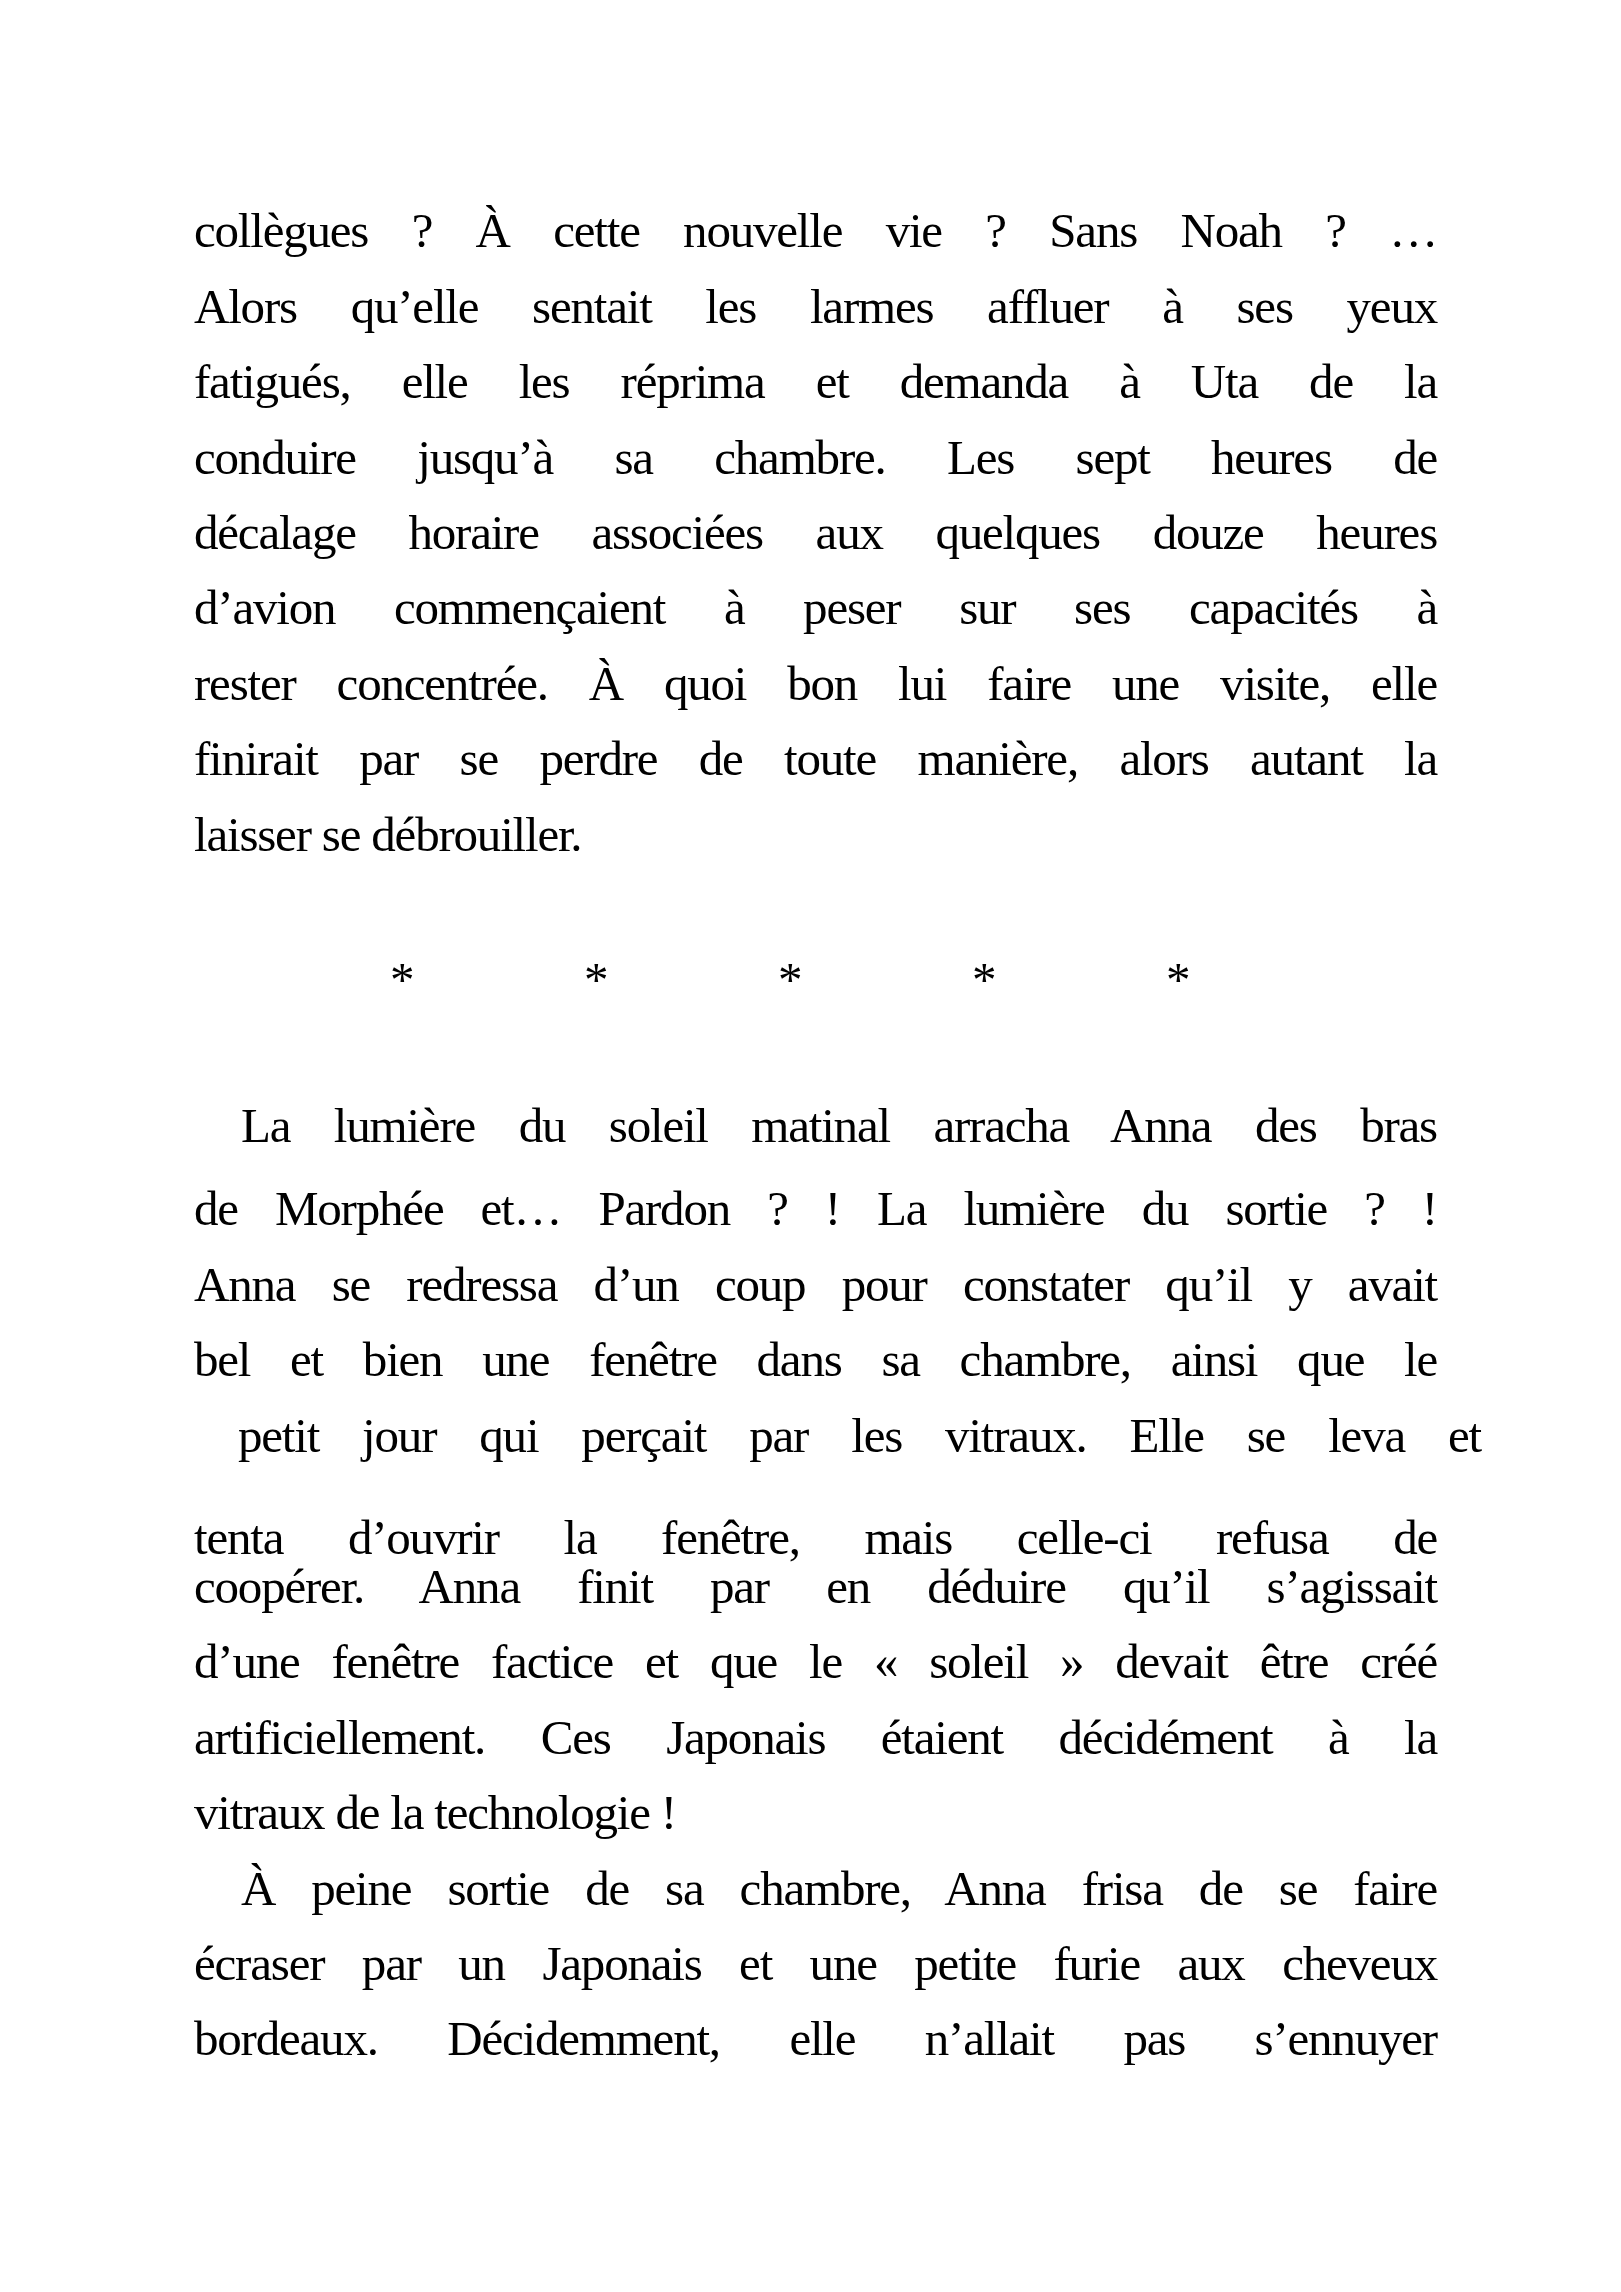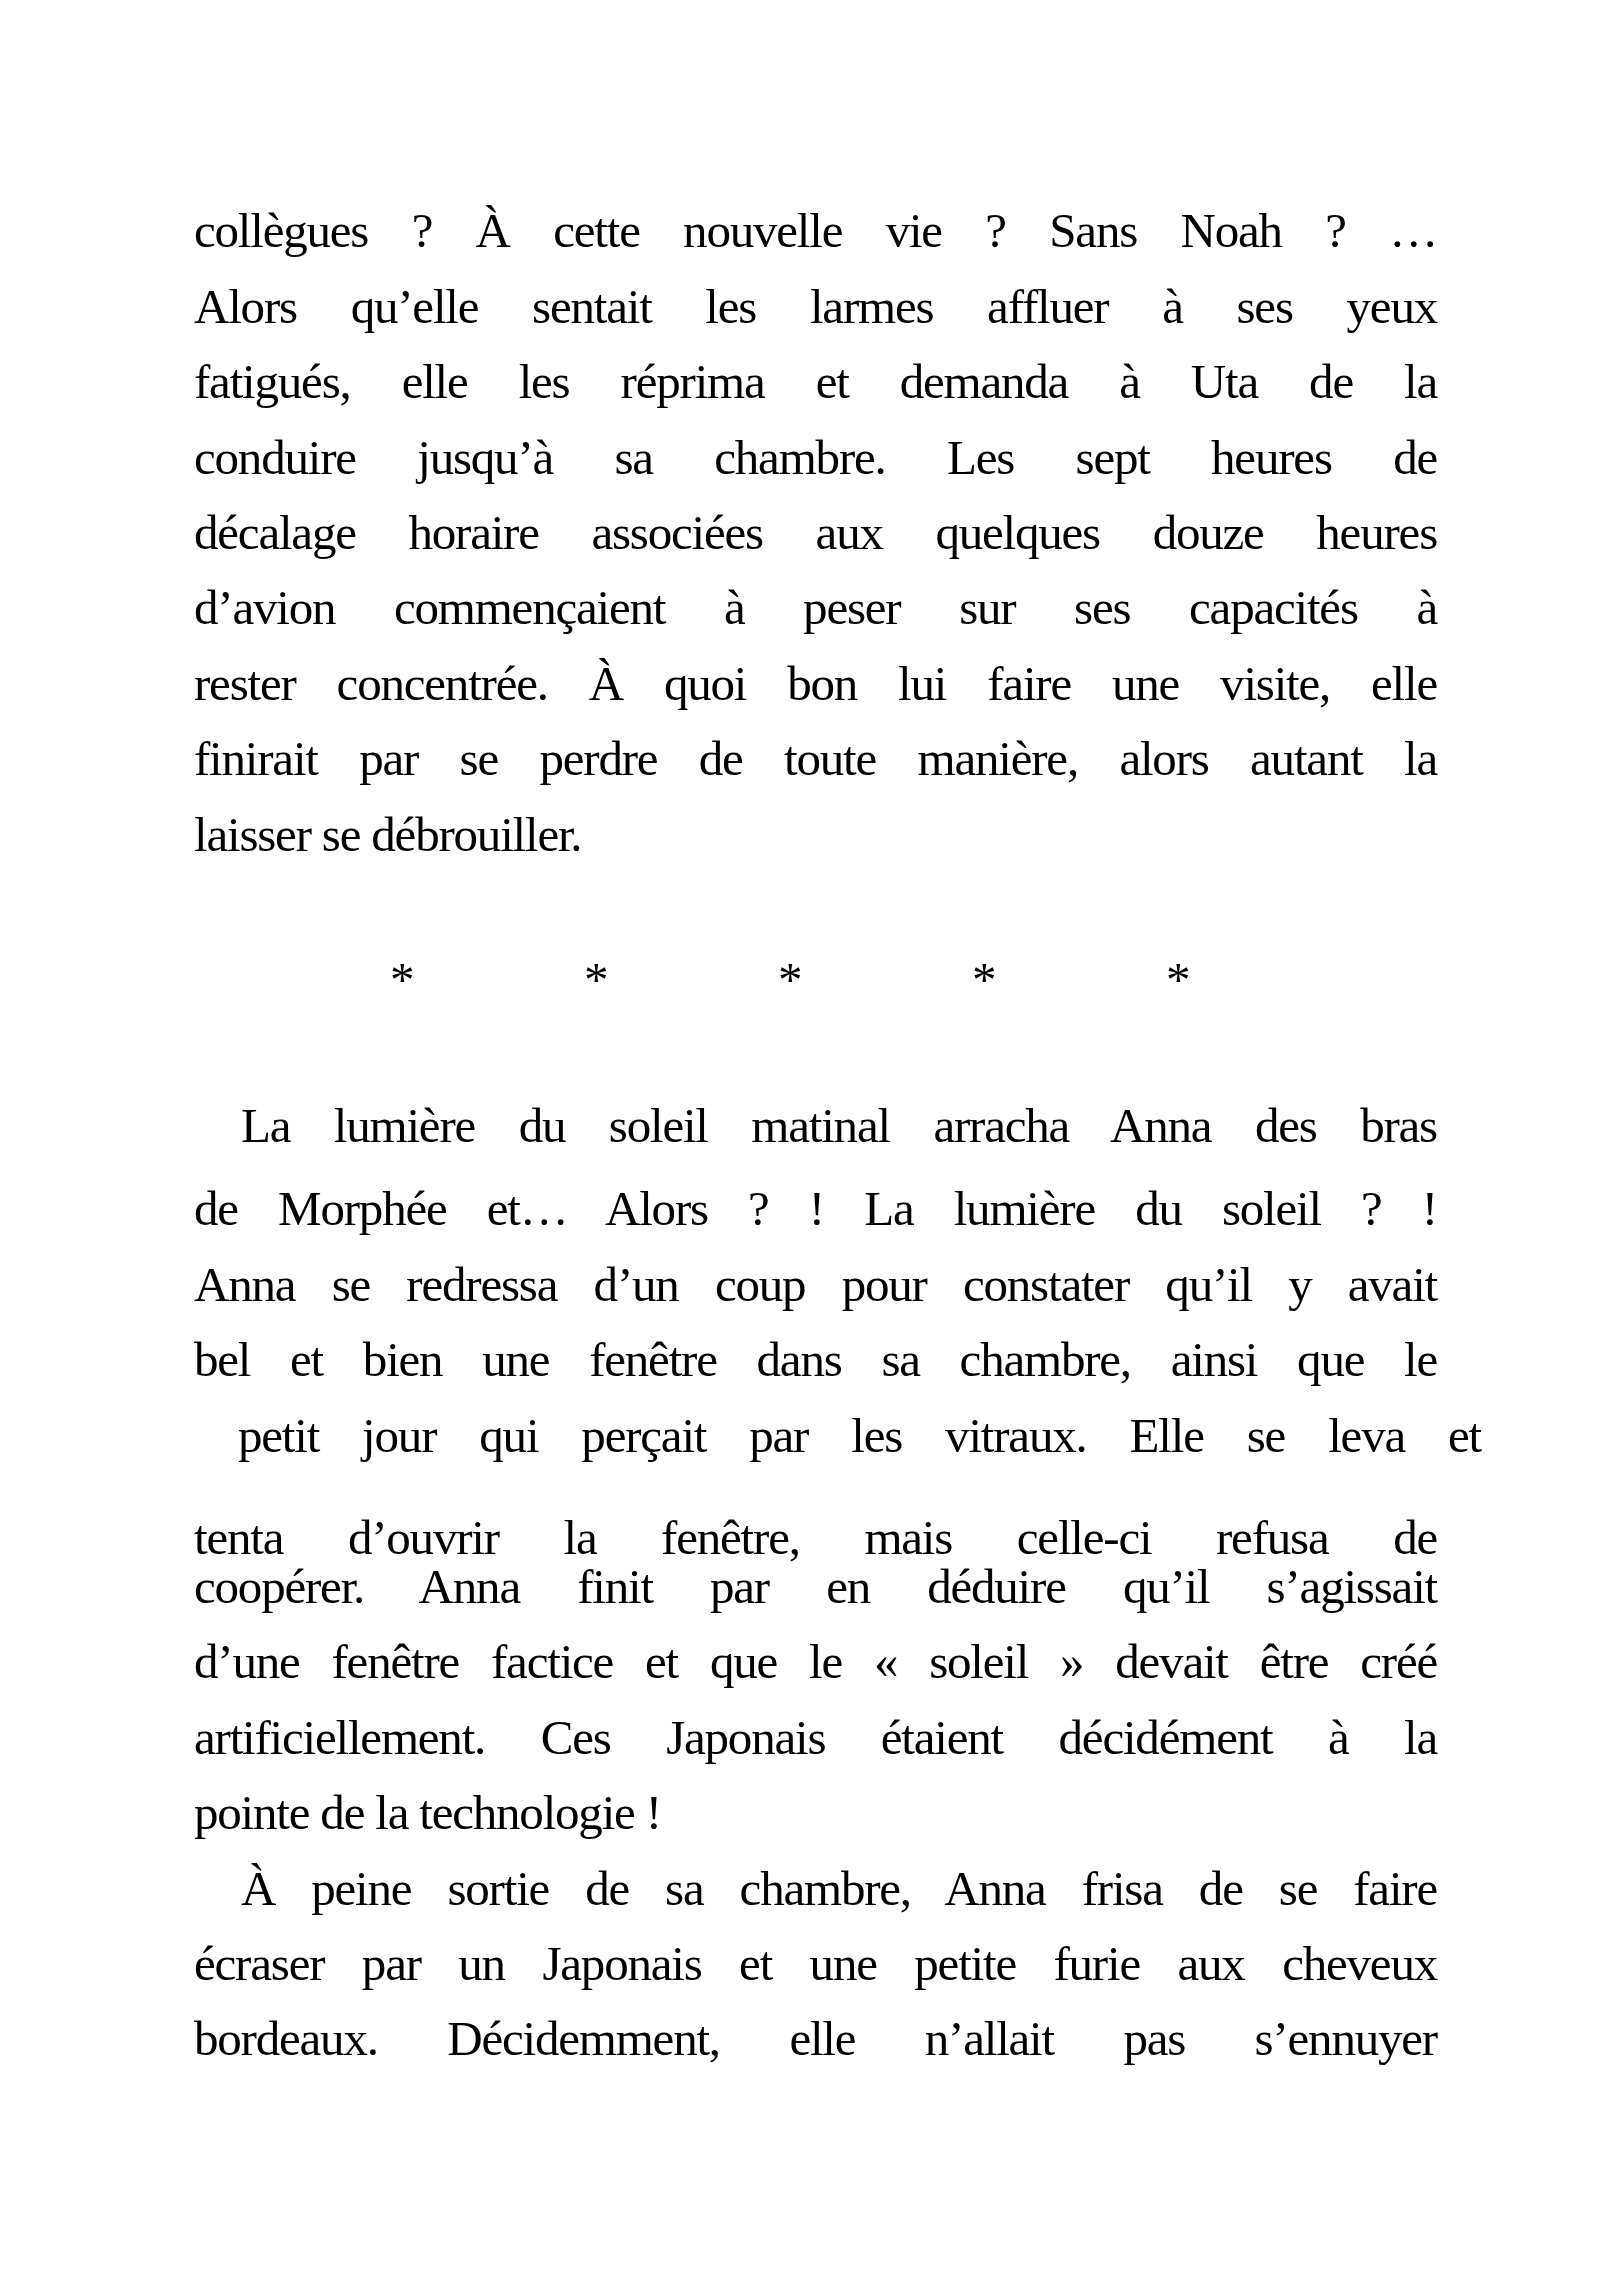--- a/index.html
+++ b/index.html
@@ -68,29 +68,29 @@
     <div class="line" style="top: 420px; white-space: nowrap;">conduire jusqu’à sa chambre. Les sept heures de</div>
     <div class="line" style="top: 495px; white-space: nowrap;">décalage horaire associées aux quelques douze heures</div>
     <div class="line" style="top: 570px; white-space: nowrap;">d’avion commençaient à peser sur ses capacités à</div>
     <div class="line" style="top: 646px; white-space: nowrap;">rester concentrée. À quoi bon lui faire une visite, elle</div>
     <div class="line" style="top: 721px; white-space: nowrap;">finirait par se perdre de toute manière, alors autant la</div>
     <div class="line last" style="top: 797px; white-space: nowrap;">laisser se débrouiller.</div>
   </div>
 
   <div>
     <div class="line indent" style="top: 1088px; white-space: nowrap;">La lumière du soleil matinal arracha Anna des bras</div>
-    <div class="line" style="top: 1171px; white-space: nowrap;">de Morphée et… Alors ? !  La lumière du soleil ? !</div>
+    <div class="line" style="top: 1171px; white-space: nowrap;">de Morphée et… Pardon ? !  La lumière du sortie ? !</div>
     <div class="line" style="top: 1247px; white-space: nowrap;">Anna se redressa d’un coup pour constater qu’il y avait</div>
     <div class="line" style="top: 1322px; white-space: nowrap;">bel et bien une fenêtre dans sa chambre, ainsi que le</div>
     <div class="line" style="top: 1398px; white-space: nowrap; margin-left: 44px;">petit jour qui perçait par les vitraux. Elle se leva et</div>
     <div class="line" style="top: 1472px; white-space: nowrap; margin-top: 28px;">tenta d’ouvrir la fenêtre, mais celle-ci refusa de</div>
     <div class="line" style="top: 1549px; white-space: nowrap;">coopérer. Anna finit par en déduire qu’il s’agissait</div>
     <div class="line" style="top: 1624px; white-space: nowrap;">d’une fenêtre factice et que le « soleil » devait être créé</div>
     <div class="line" style="top: 1700px; white-space: nowrap;">artificiellement. Ces Japonais étaient décidément à la</div>
-    <div class="line last" style="top: 1775px; white-space: nowrap;">pointe de la technologie !</div>
+    <div class="line last" style="top: 1775px; white-space: nowrap;">vitraux de la technologie !</div>
   </div>
 
   <div>
     <div class="line indent" style="top: 1851px; white-space: nowrap;">À peine sortie de sa chambre, Anna frisa de se faire</div>
     <div class="line" style="top: 1926px; white-space: nowrap;">écraser par un Japonais et une petite furie aux cheveux</div>
     <div class="line" style="top: 2001px; white-space: nowrap;">bordeaux. Décidemment, elle n’allait pas s’ennuyer</div>
   </div>
 </div>
 
 <div class="separator">

